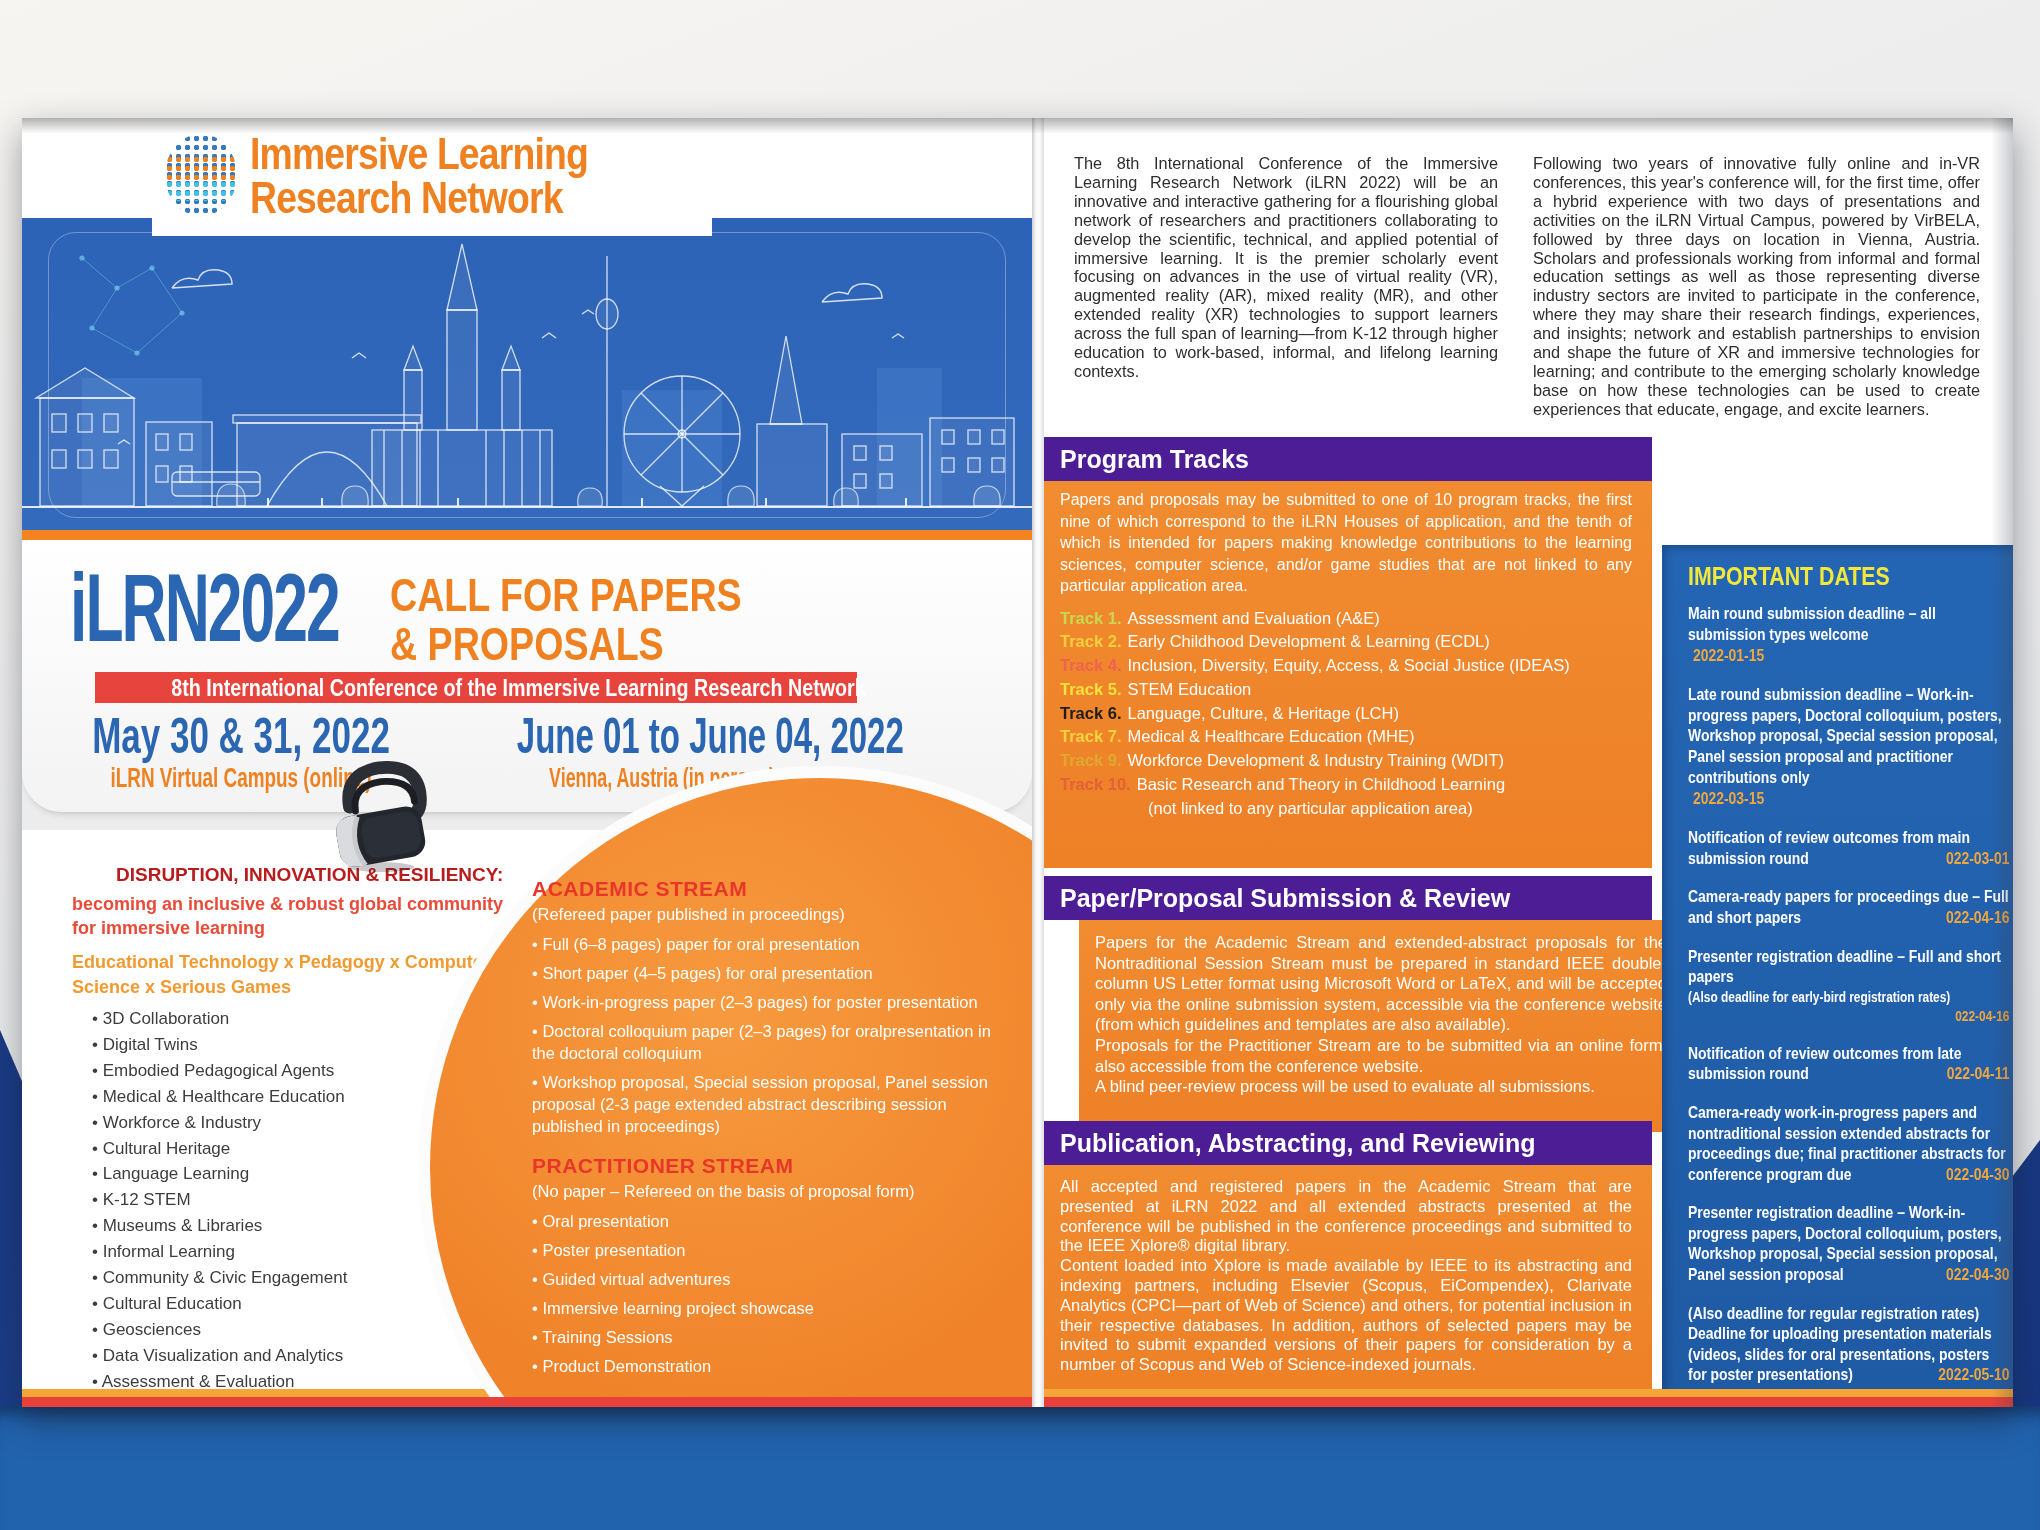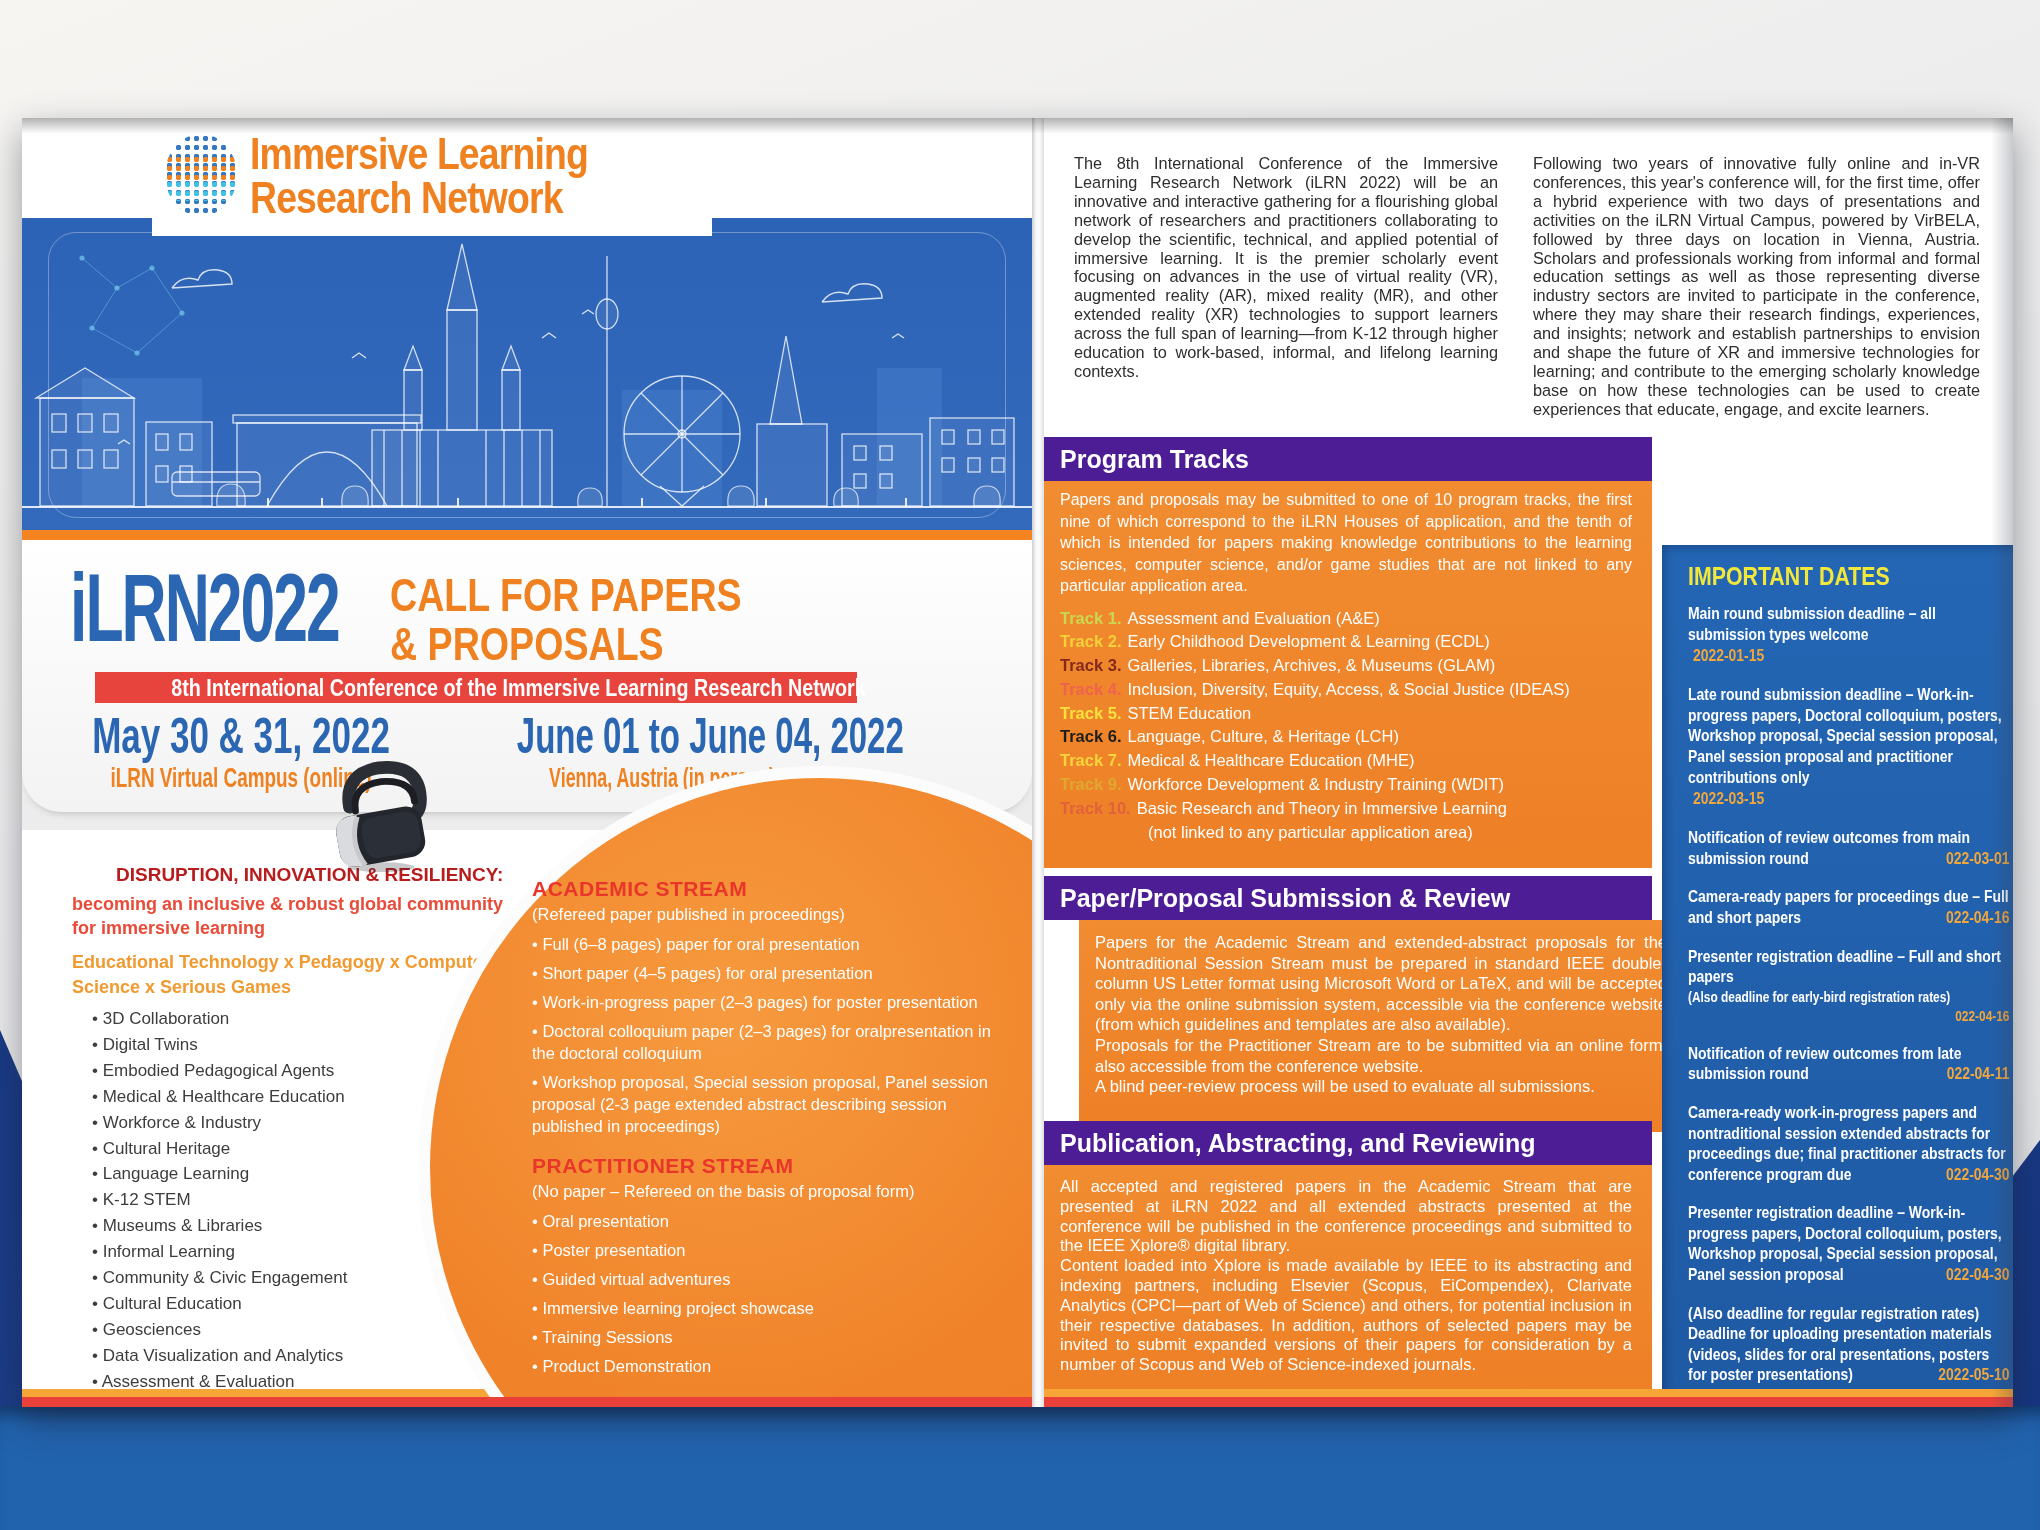--- a/index.html
+++ b/index.html
@@ -351,34 +351,33 @@
         <span>Program Tracks</span>
       </div>
       <div class="abs sec-body pt-body">
         <p class="pt-intro">Papers and proposals may be submitted to one of 10 program tracks, the first nine of which correspond to the iLRN Houses of application, and the tenth of which is intended for papers making knowledge contributions to the learning sciences, computer science, and/or game studies that are not linked to any particular application area.</p>
         <div>
 
             <div class="track-row"><span class="track-label" style="color: rgb(201, 217, 79);">Track 1.</span><span>Assessment and Evaluation (A&amp;E)</span><span class="track-note"></span></div>
 
             <div class="track-row"><span class="track-label" style="color: rgb(242, 209, 59);">Track 2.</span><span>Early Childhood Development &amp; Learning (ECDL)</span><span class="track-note"></span></div>
 
-            <div class="track-row"><span class="track-label" style="color: rgb(131, 41, 30);">Track 3.</span><span>Galleries, Libraries, Archives, &amp; Museums (GLAM)</span><span class="track-note"></span></div>
 
             <div class="track-row"><span class="track-label" style="color: rgb(239, 98, 78);">Track 4.</span><span>Inclusion, Diversity, Equity, Access, &amp; Social Justice (IDEAS)</span><span class="track-note"></span></div>
 
             <div class="track-row"><span class="track-label" style="color: rgb(248, 226, 59);">Track 5.</span><span>STEM Education</span><span class="track-note"></span></div>
 
             <div class="track-row"><span class="track-label" style="color: rgb(29, 29, 27);">Track 6.</span><span>Language, Culture, &amp; Heritage (LCH)</span><span class="track-note"></span></div>
 
             <div class="track-row"><span class="track-label" style="color: rgb(245, 213, 60);">Track 7.</span><span>Medical &amp; Healthcare Education (MHE)</span><span class="track-note"></span></div>
 
 
             <div class="track-row"><span class="track-label" style="color: rgb(223, 169, 47);">Track 9.</span><span>Workforce Development &amp; Industry Training (WDIT)</span><span class="track-note"></span></div>
 
-            <div class="track-row"><span class="track-label" style="color: rgb(226, 96, 58);">Track 10.</span><span>Basic Research and Theory in Immersive Learning</span><span class="track-note">(not linked to any particular application area)</span></div>
+            <div class="track-row"><span class="track-label" style="color: rgb(226, 96, 58);">Track 10.</span><span>Basic Research and Theory in Childhood Learning</span><span class="track-note">(not linked to any particular application area)</span></div>
           </div>
       </div>
 
       <div class="abs sec-header sub-header">
         <span>Paper/Proposal Submission &amp; Review</span>
       </div>
       <div class="abs sec-body sub-body">
 
       <p>Papers for the Academic Stream and extended-abstract proposals for the Nontraditional Session Stream must be prepared in standard IEEE double-column US Letter format using Microsoft Word or LaTeX, and will be accepted only via the online submission system, accessible via the conference website (from which guidelines and templates are also available).</p>
           <p>Proposals for the Practitioner Stream are to be submitted via an online form, also accessible from the conference website.</p>

